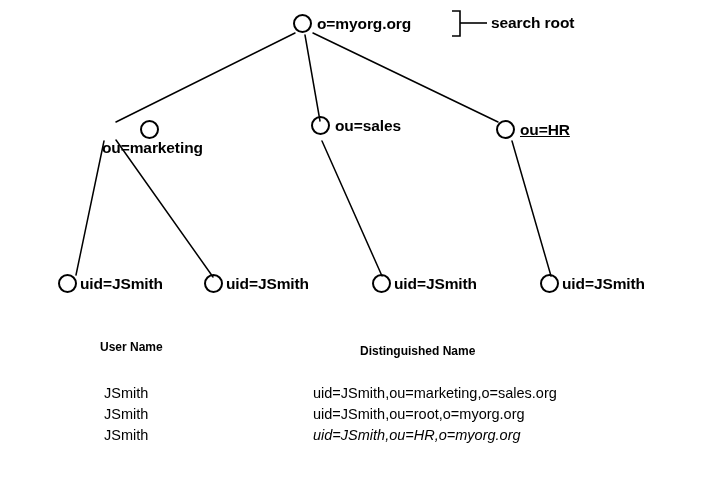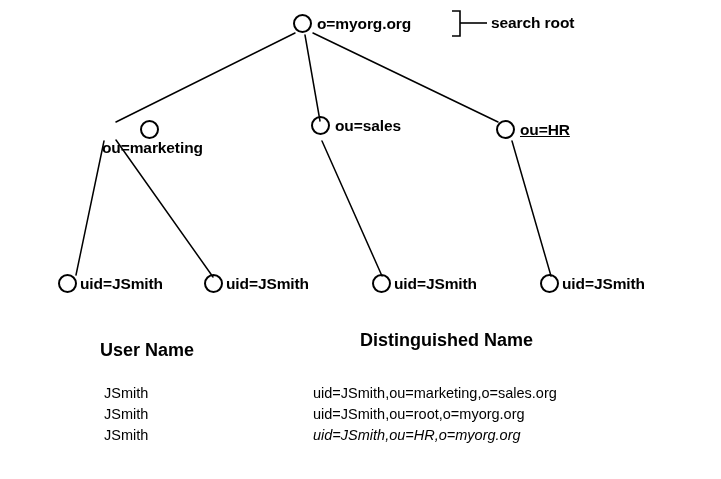--- a/index.html
+++ b/index.html
@@ -65,21 +65,21 @@
     letter-spacing: -0.1px;
   }
   .table-block {
     position: absolute;
     left: 0;
     top: 0;
     width: 721px;
   }
   .table-head {
     position: absolute;
-    font-size: 18px;
+    font-size: 12px;
     font-weight: bold;
     white-space: nowrap;
   }
   .table-cell {
     position: absolute;
     font-size: 14.5px;
     font-weight: normal;
     white-space: nowrap;
   }
 </style>
@@ -144,21 +144,21 @@
   </div>
 
   <div class="node" style="left:540px; top:274px;">
     <span class="node-circle"></span>
     <span class="node-label tight">uid=JSmith</span>
   </div>
 
   <div class="table-block">
 
     <div class="table-head" style="left:100px; top:340px;">User Name</div>
-    <div class="table-head" style="left:360px; top:330px;">Distinguished Name</div>
+    <div class="table-head" style="left:360px; top:344px;">Distinguished Name</div>
 
     <div class="table-cell" style="left:104px; top:385px;">JSmith</div>
     <div class="table-cell" style="left:313px; top:385px;">uid=JSmith,ou=marketing,o=sales.org</div>
 
     <div class="table-cell" style="left:104px; top:406px;">JSmith</div>
     <div class="table-cell" style="left:313px; top:406px;">uid=JSmith,ou=root,o=myorg.org</div>
 
     <div class="table-cell" style="left:104px; top:427px;">JSmith</div>
     <div class="table-cell" style="left:313px; top:427px;font-style:italic;">uid=JSmith,ou=HR,o=myorg.org</div>
 

